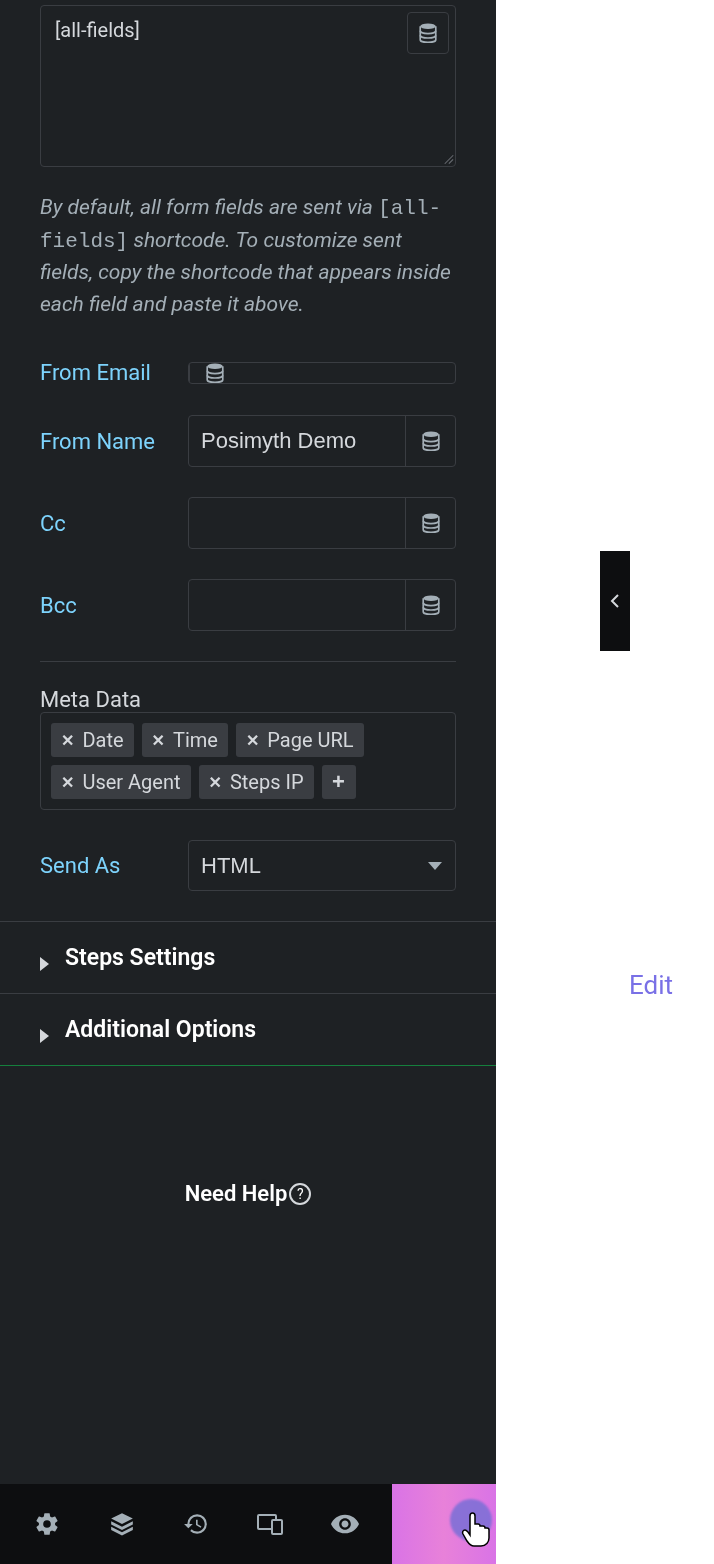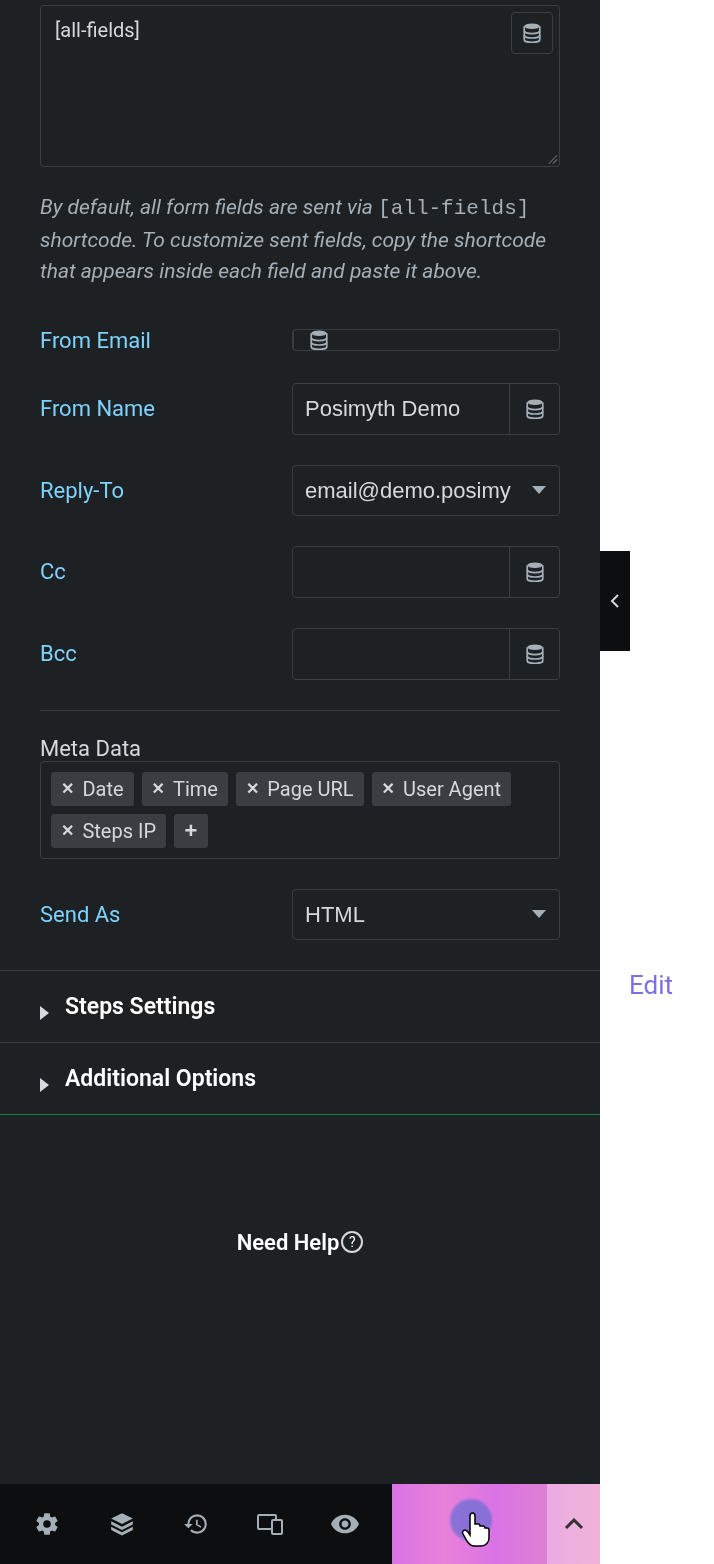--- a/index.html
+++ b/index.html
@@ -9,21 +9,21 @@
     }
     body {
       font-family: -apple-system, BlinkMacSystemFont, "Segoe UI", Roboto, sans-serif;
       background: #fff;
       width: 714px;
       height: 1564px;
       position: relative;
       overflow: hidden;
     }
     .panel {
-      width: 600px;
+      width: 496px;
       background: #1e2124;
       color: #d5d8dc;
       height: 1564px;
       position: relative;
       padding-top: 5px;
       overflow-y: hidden;
     }
     .section-content {
       padding: 0 40px;
     }
@@ -390,28 +390,20 @@
           <svg class="db-icon-svg" viewBox="0 0 16 18" fill="currentColor">
             <ellipse cx="8" cy="3" rx="7" ry="2.5"></ellipse>
             <path d="M1 3v4c0 1.4 3.1 2.5 7 2.5s7-1.1 7-2.5V3" fill="none" stroke="currentColor" stroke-width="1.5"></path>
             <path d="M1 7v4c0 1.4 3.1 2.5 7 2.5s7-1.1 7-2.5V7" fill="none" stroke="currentColor" stroke-width="1.5"></path>
             <path d="M1 11v4c0 1.4 3.1 2.5 7 2.5s7-1.1 7-2.5v-4" fill="none" stroke="currentColor" stroke-width="1.5"></path>
           </svg>
         </button>
       </div>
     </div>
 
-    <div class="field-row">
-      <span class="field-label">Reply-To</span>
-      <div class="select-wrapper">
-        <select class="field-select">
-          <option>email@demo.posimy</option>
-        </select>
-      </div>
-    </div>
 
     <div class="field-row">
       <span class="field-label">Cc</span>
       <div class="field-control">
         <input class="field-input" value="" style="">
         <button class="field-dynamic-btn">
           <svg class="db-icon-svg" viewBox="0 0 16 18" fill="currentColor">
             <ellipse cx="8" cy="3" rx="7" ry="2.5"></ellipse>
             <path d="M1 3v4c0 1.4 3.1 2.5 7 2.5s7-1.1 7-2.5V3" fill="none" stroke="currentColor" stroke-width="1.5"></path>
             <path d="M1 7v4c0 1.4 3.1 2.5 7 2.5s7-1.1 7-2.5V7" fill="none" stroke="currentColor" stroke-width="1.5"></path>

